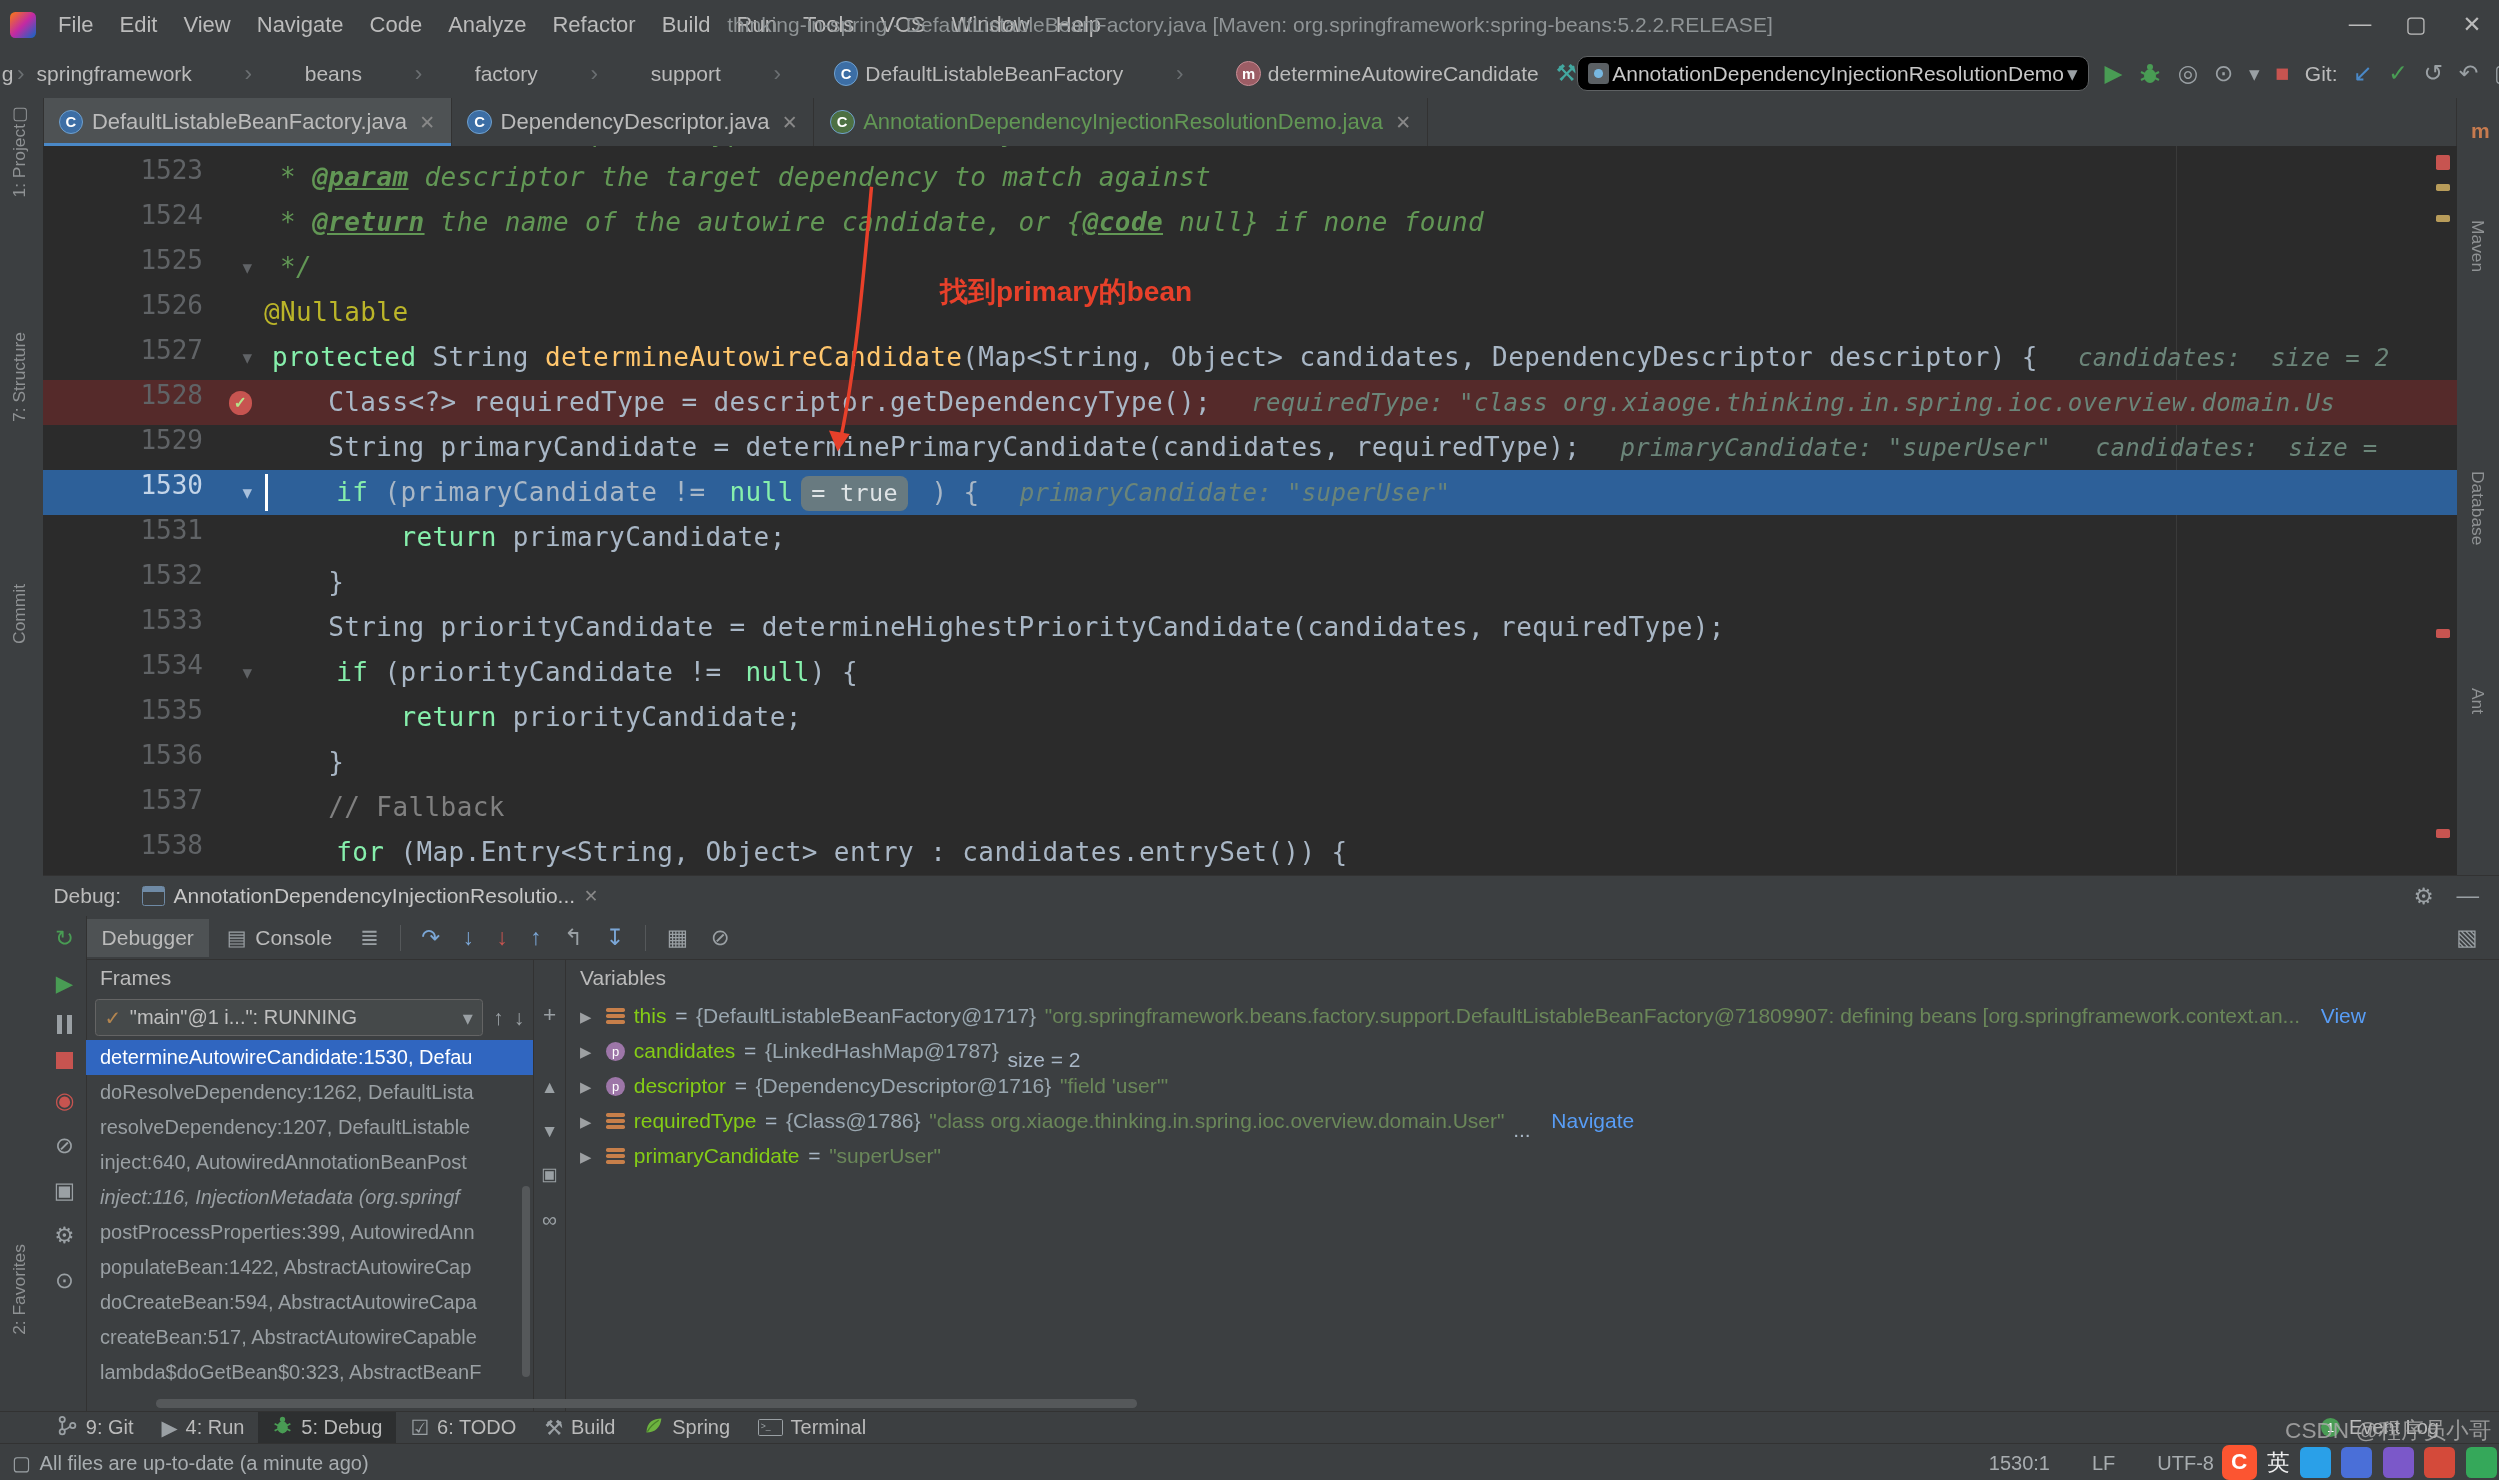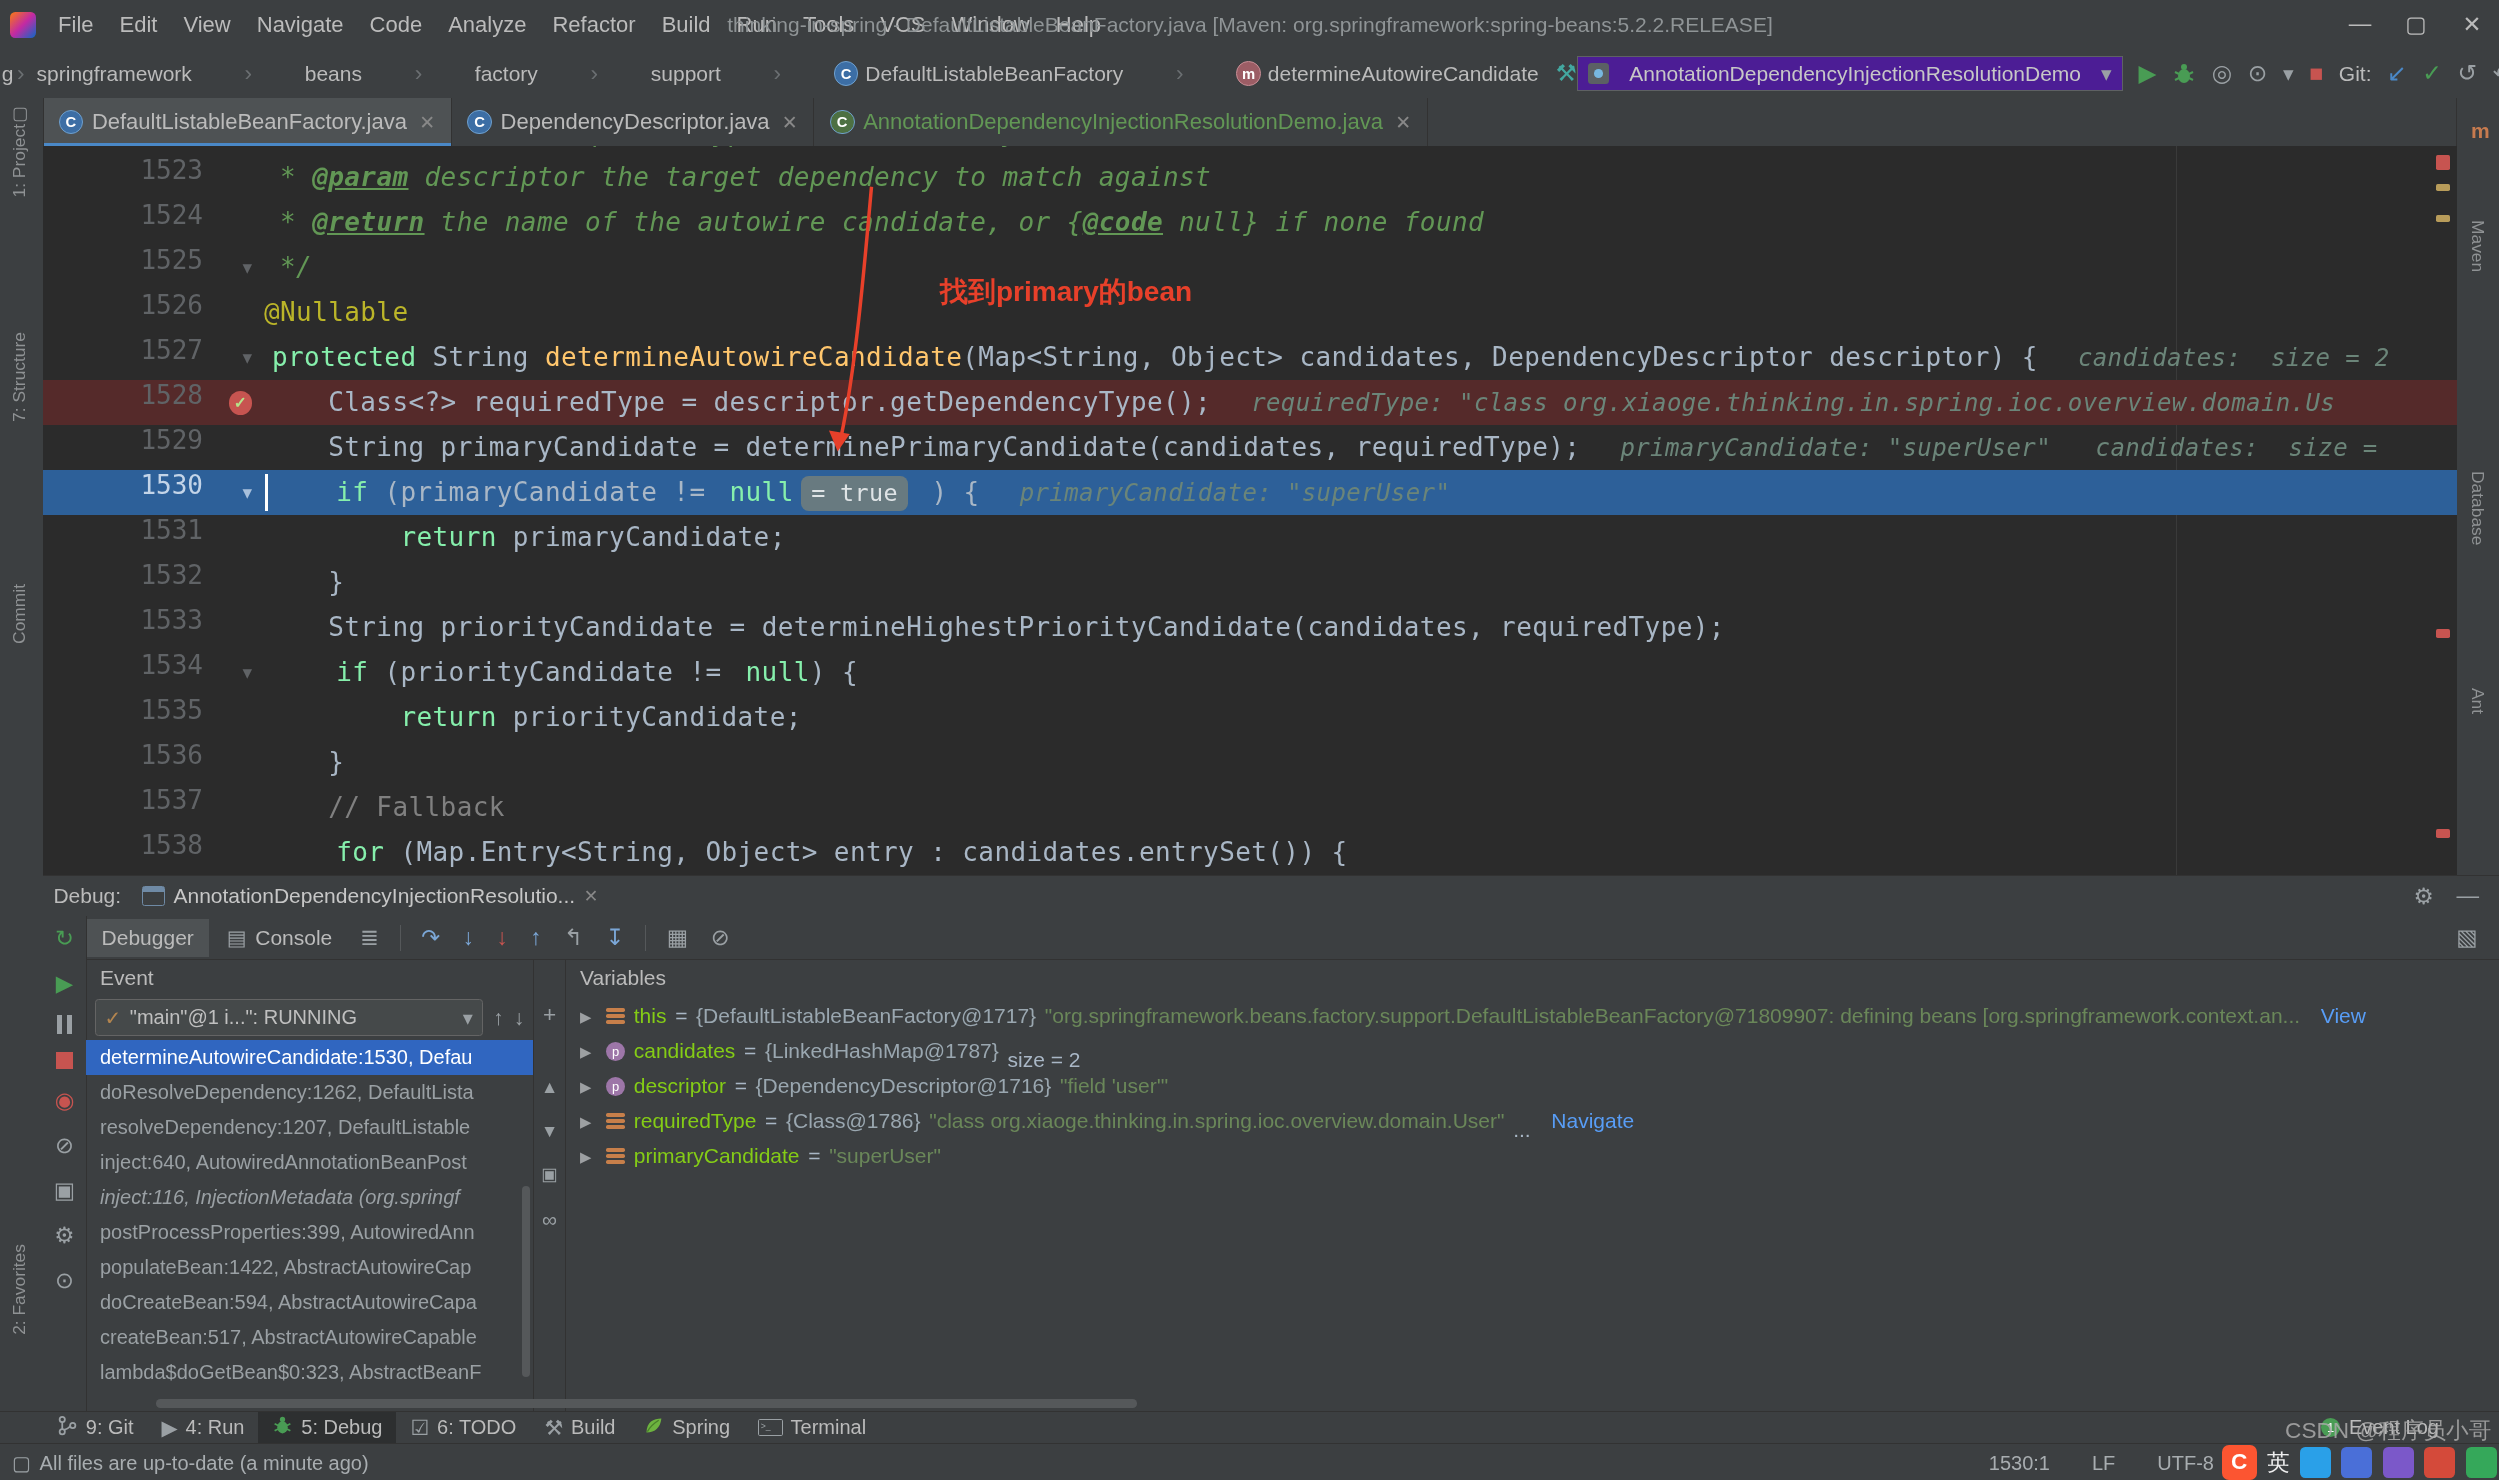--- a/index.html
+++ b/index.html
@@ -14,21 +14,21 @@
   #win-controls span{width:56px;text-align:center;font-size:22.6px;color:#bbb;}
   
   #navbar{top:49px;height:49px;display:flex;align-items:center;border-bottom:0.9px solid #323232;font-size:21px;}
   #crumbs{display:flex;align-items:center;margin-left:3.5px;white-space:nowrap;gap:44px;}
   .crumb{display:flex;align-items:center;gap:7px;padding:3.5px 5.2px;color:#bbb;}
   .chev{color:#6b6f72;padding:0 3.5px;font-size:22.6px;}
   .ci{width:22.6px;height:22.6px;border-radius:50%;font-size:14.8px;display:flex;align-items:center;justify-content:center;color:#fff;font-weight:bold;}
   .ci-class{background:#3c6ea5;border:0.9px solid #6fa0cd;}
   .ci-method{background:#9c5d65;border:0.9px solid #c78e95;}
   #nav-right{margin-left:auto;display:flex;align-items:center;gap:15.6px;padding-right:15.6px;}
-  .runbox{display:flex;align-items:center;gap:20px;border:0.9px solid #5e6163;border-radius:0;padding:4.3px 10.4px;background:#4c1d95;max-width:555px;}
+  .runbox{display:flex;align-items:center;gap:3px;border:0.9px solid #5e6163;border-radius:10px;padding:4.3px 10.4px;background:#000000;max-width:555px;}
   .runbox .appic{width:21px;height:21px;border-radius:3.5px;background:#5b6064;position:relative;flex:none;}
   .runbox .appic::after{content:"";position:absolute;left:6px;top:6px;width:8.7px;height:8.7px;border-radius:50%;background:#77b7e0;}
   .runbox .lbl{white-space:nowrap;overflow:hidden;text-overflow:ellipsis;color:#c7c7c7;}
   .nico{font-size:23.4px;line-height:23.4px;}
   .green{color:#499c54;} .red{color:#c75450;} .blue{color:#4a88c7;} .grey{color:#9aa0a4;} .teal{color:#43a8a0;}
   .lens{width:17.4px;height:17.4px;border:2.6px solid #9aa0a4;border-radius:50%;position:relative;display:inline-block;}
   .lens::after{content:"";position:absolute;width:2.6px;height:8.7px;background:#9aa0a4;left:14.8px;top:14px;transform:rotate(-45deg);}
   
   #tabsbar{top:98px;height:48px;display:flex;align-items:stretch;padding-left:43px;border-bottom:0.9px solid #323232;}
   .tab{display:flex;align-items:center;gap:8.7px;padding:0 15.6px;font-size:22px;color:#bbb;border-right:0.9px solid #323232;position:relative;}
@@ -410,21 +410,21 @@
     <span class="tb-ic" style="color:#7ba7d7;">↑</span>
     <span class="tb-ic grey">↰</span>
     <span class="tb-ic" style="color:#7ba7d7;">↧</span>
     <span class="tb-sep"></span>
     <span class="tb-ic grey">▦</span>
     <span class="tb-ic grey">⊘</span>
     <span class="tb-ic grey" style="margin-left:auto;margin-right:12px;">▧</span>
   </div>
   <div id="dbg-body">
     <div id="frames-col">
-      <div class="panel-title">Event</div>
+      <div class="panel-title">Frames</div>
       <div id="thread-row">
         <div id="thread-box">
           <span style="color:#b3854f;">✓</span>
           <span style="flex:1;overflow:hidden;text-overflow:ellipsis;">"main"@1 i...": RUNNING</span>
           <span class="grey">▾</span>
         </div>
         <span class="grey" style="font-size:21px;">↑</span>
         <span class="grey" style="font-size:21px;">↓</span>
       </div>
       <div id="frames-list">

